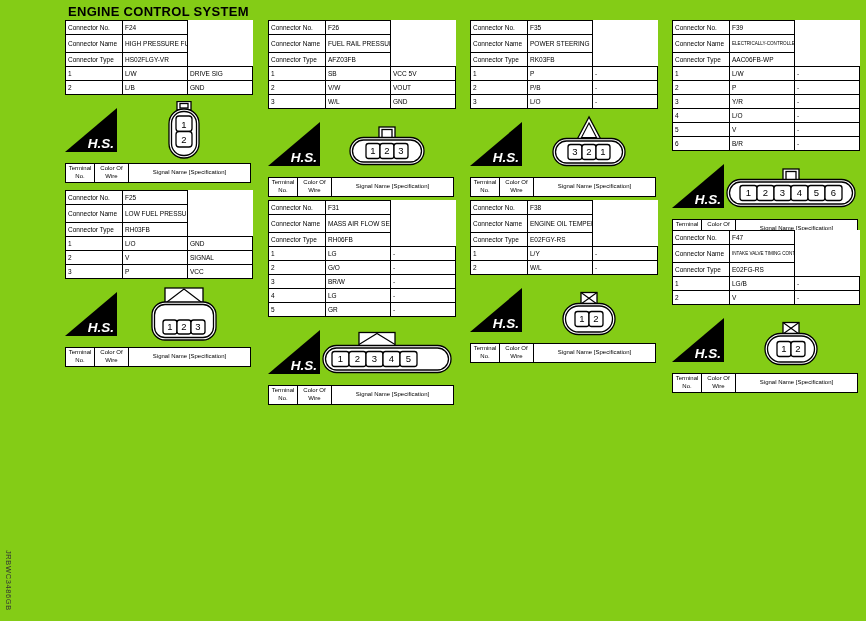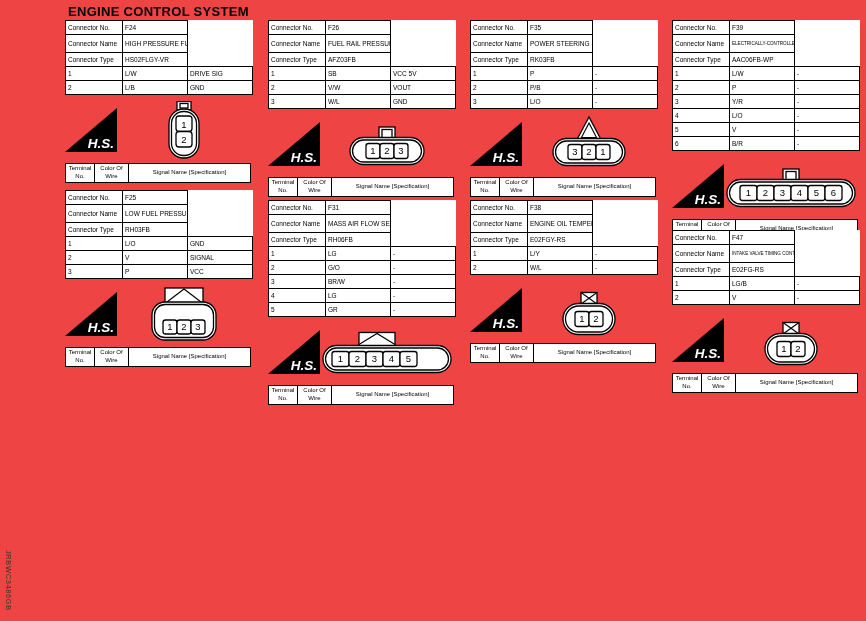--- a/index.html
+++ b/index.html
@@ -1,16 +1,16 @@
 <!DOCTYPE html>
 <html><head>
 <meta charset="utf-8">
 <style>
   html,body{margin:0;padding:0;background:#fff;}
-  #page{position:relative;width:866px;height:621px;background:#ef4444;overflow:hidden;
+  #page{position:relative;width:866px;height:621px;background:#84cc16;overflow:hidden;
         font-family:"Liberation Sans","DejaVu Sans",sans-serif;color:#000;}
   #title{position:absolute;left:68px;top:4px;font-size:13px;font-weight:bold;letter-spacing:.3px;white-space:nowrap;}
   #doccode{position:absolute;left:4px;top:550px;writing-mode:vertical-rl;font-size:7.5px;color:#333;letter-spacing:.6px;}
 
   .block{position:absolute;width:188px;}
   .b0{left:65px;top:20px}.b1{left:65px;top:190px}
   .b2{left:268px;top:20px}.b3{left:268px;top:200px}
   .b4{left:470px;top:20px}.b5{left:470px;top:200px}
   .b6{left:672px;top:20px}.b7{left:672px;top:230px}
 

